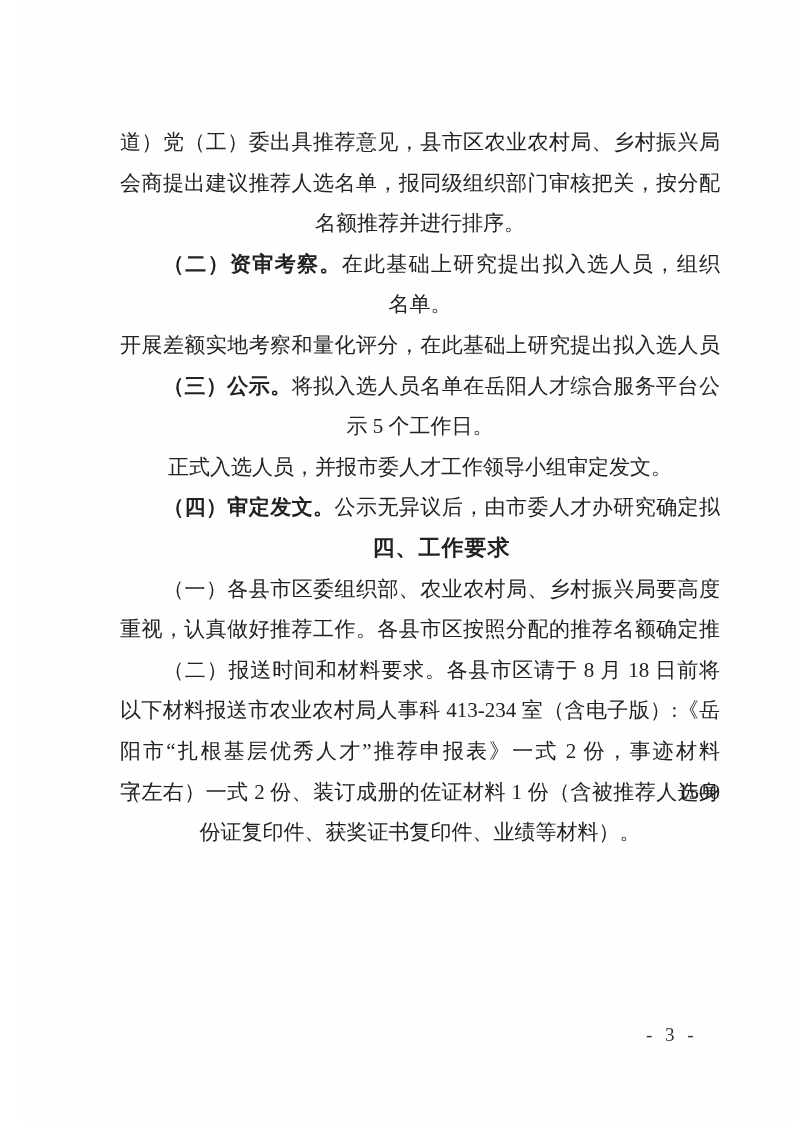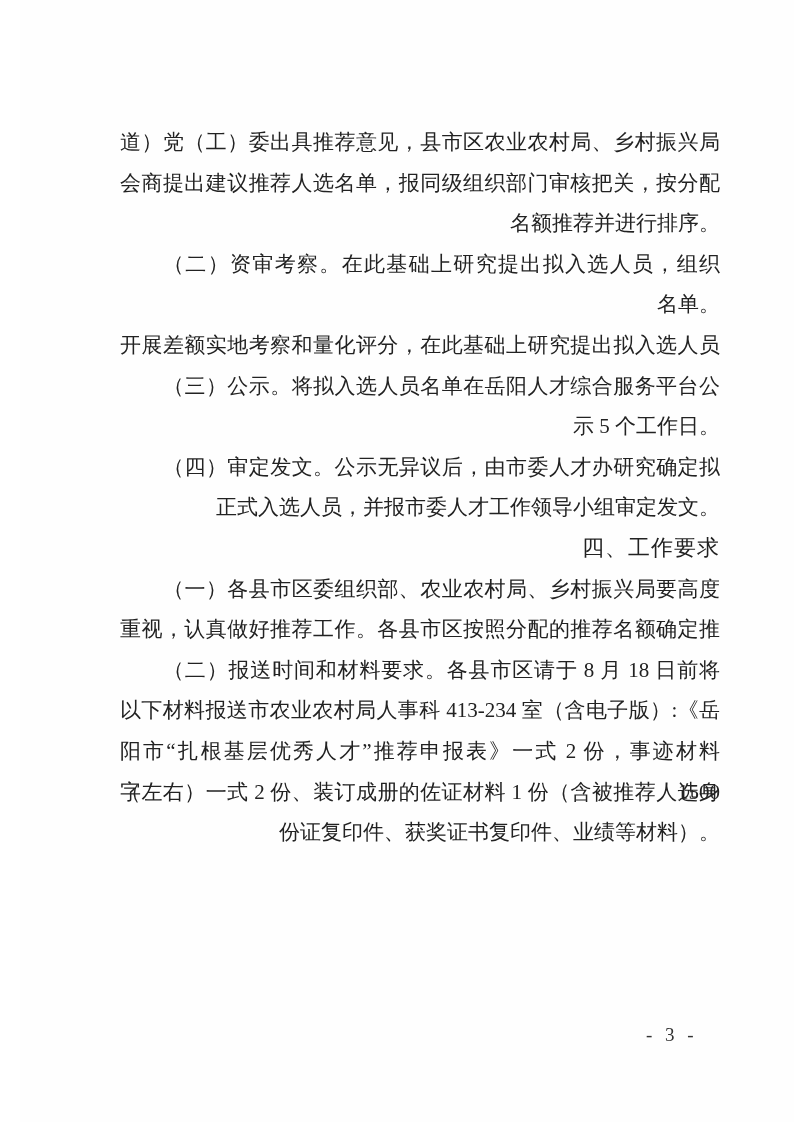--- a/index.html
+++ b/index.html
@@ -20,31 +20,31 @@
     left: 100px;
     top: 122px;
     width: 600px;
     font-family: "Liberation Serif", "DejaVu Serif", serif;
     font-size: 21px;
     line-height: 40.6px;
     color: #222222;
   }
   .line {
     height: 40.6px;
-    text-align: right;
+    text-align: center;
   }
   .line.justify {
     text-align: justify;
     text-align-last: justify;
   }
   .line.indent {
     padding-left: 43px;
   }
   .line .bold {
-    font-weight: 400;
+    font-weight: 700;
   }
   .line.heading {
     font-family: "Liberation Sans", "DejaVu Sans", sans-serif;
     font-weight: 700;
     font-size: 22px;
     letter-spacing: 1px;
   }
   .page-num {
     position: absolute;
     left: 626px;
@@ -62,22 +62,22 @@
 <div class="page">
   <div class="content">
       <div class="line justify"><span>道）党（工）委出具推荐意见，县市区农业农村局、乡村振兴局</span></div>
       <div class="line justify"><span>会商提出建议推荐人选名单，报同级组织部门审核把关，按分配</span></div>
       <div class="line"><span>名额推荐并进行排序。</span></div>
       <div class="line justify indent"><span class="bold">（二）资审考察。</span><span>在此基础上研究提出拟入选人员，组织</span></div>
       <div class="line"><span>名单。</span></div>
       <div class="line justify"><span>开展差额实地考察和量化评分，在此基础上研究提出拟入选人员</span></div>
       <div class="line justify indent"><span class="bold">（三）公示。</span><span>将拟入选人员名单在岳阳人才综合服务平台公</span></div>
       <div class="line"><span>示 5 个工作日。</span></div>
+      <div class="line"><span>正式入选人员，并报市委人才工作领导小组审定发文。</span></div>
       <div class="line justify indent"><span class="bold">（四）审定发文。</span><span>公示无异议后，由市委人才办研究确定拟</span></div>
-      <div class="line"><span>正式入选人员，并报市委人才工作领导小组审定发文。</span></div>
       <div class="line indent heading"><span class="bold">四、工作要求</span></div>
       <div class="line justify indent"><span>（一）各县市区委组织部、农业农村局、乡村振兴局要高度</span></div>
       <div class="line justify"><span>重视，认真做好推荐工作。各县市区按照分配的推荐名额确定推</span></div>
       <div class="line justify indent"><span>（二）报送时间和材料要求。各县市区请于 8 月 18 日前将</span></div>
       <div class="line justify"><span>以下材料报送市农业农村局人事科 413-234 室（含电子版）:《岳</span></div>
       <div class="line justify"><span>阳市“扎根基层优秀人才”推荐申报表》一式 2 份，事迹材料（1500</span></div>
       <div class="line justify"><span>字左右）一式 2 份、装订成册的佐证材料 1 份（含被推荐人选身</span></div>
       <div class="line"><span>份证复印件、获奖证书复印件、业绩等材料）。</span></div>
     </div>
   <div class="page-num">- 3 -</div>

